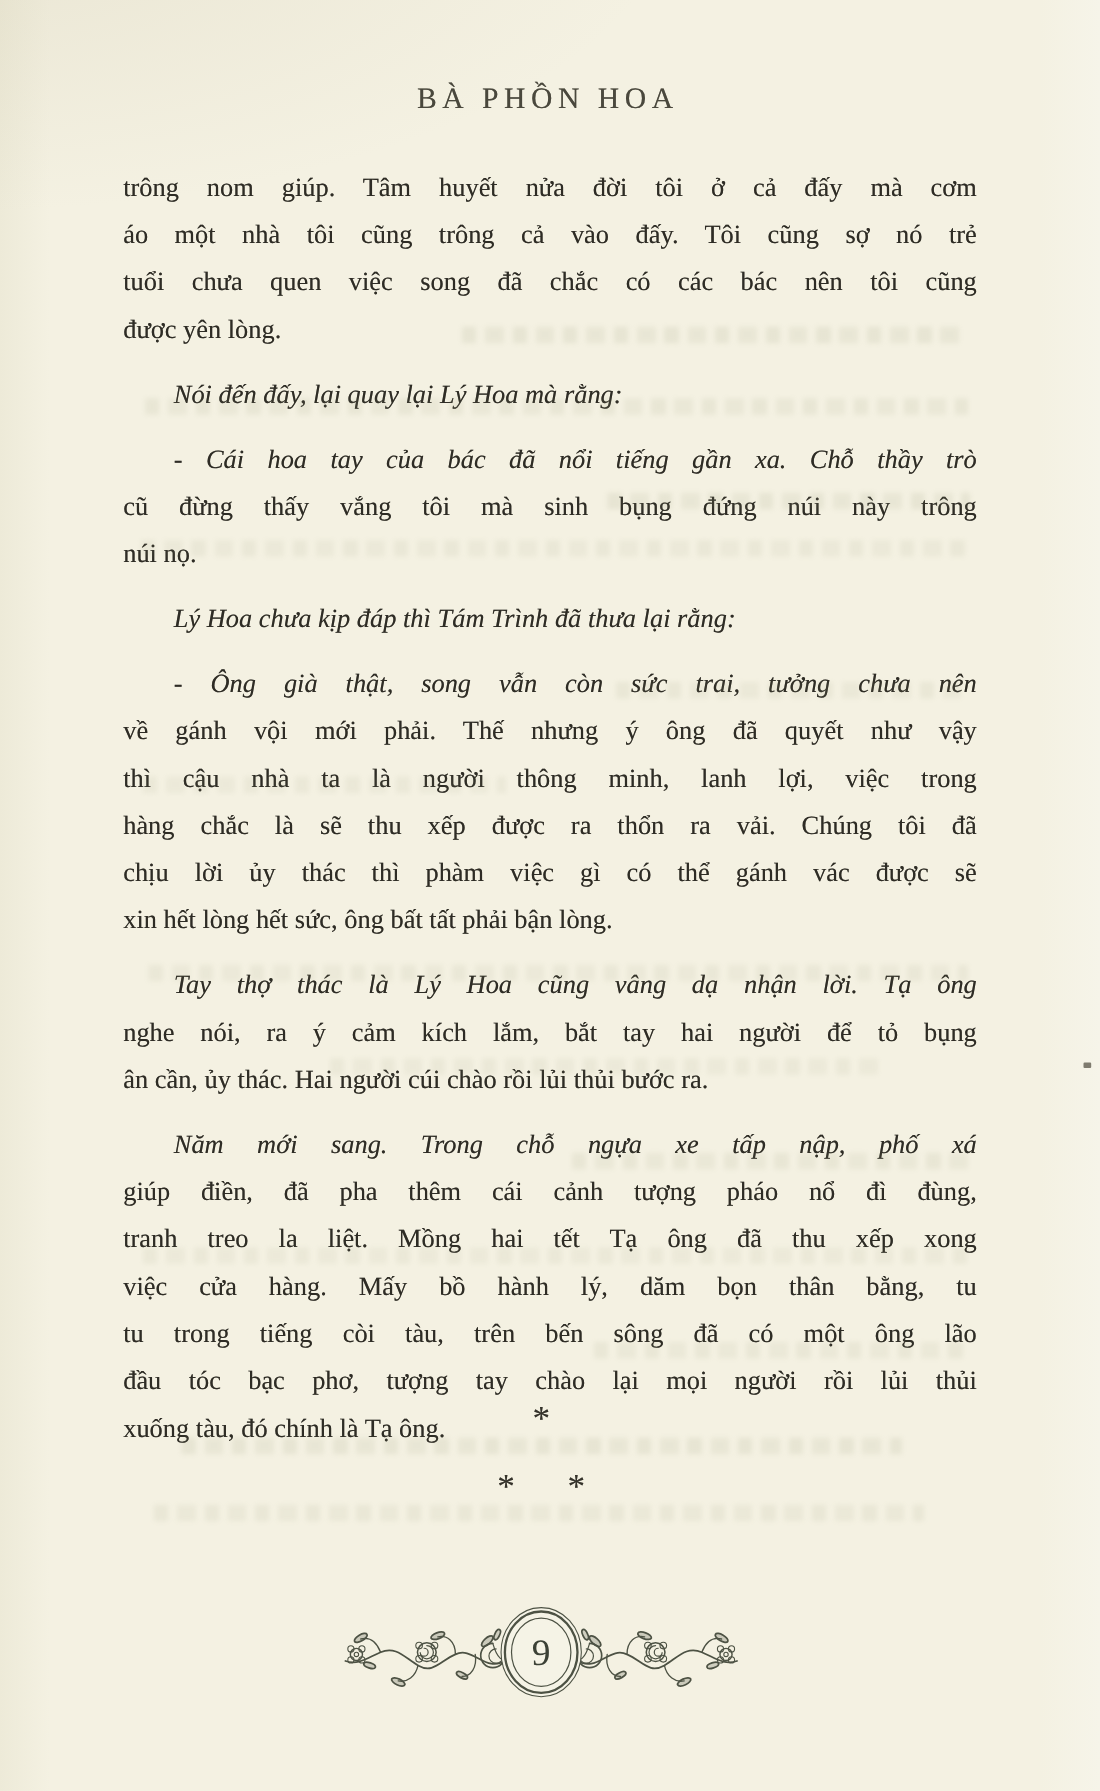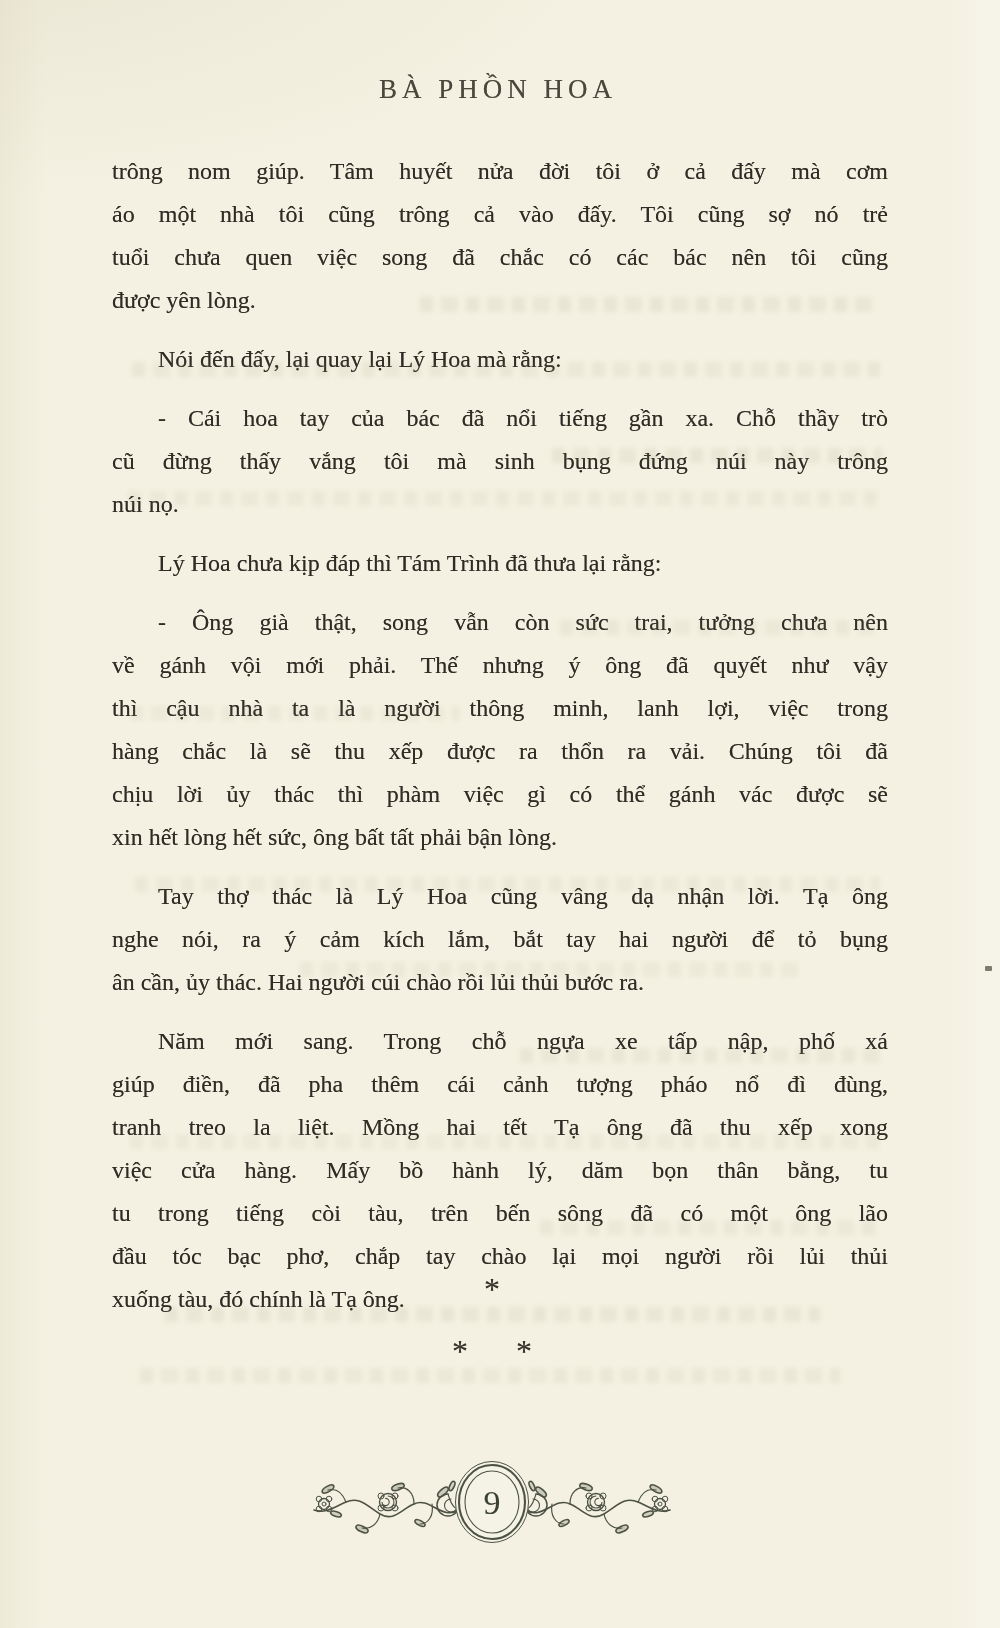--- a/index.html
+++ b/index.html
@@ -23,21 +23,21 @@
     text-shadow:0 0 .5px rgba(74,72,61,.55);
   }
   .text-block{
     position:absolute;top:150px;left:112px;width:776px;
     font-size:24px;line-height:43px;
     text-shadow:0 0 .6px rgba(46,44,37,.55);
   }
   .para + .para{margin-top:16px;}
   .line{text-align:left;white-space:normal;}
   .line.just{text-align:justify;text-align-last:justify;}
-  .line.first{text-indent:46px;}
+  .line.first{text-indent:46px;font-style:italic;}
   .star-single,.star-pair{
     position:absolute;left:0;width:984px;
     display:flex;justify-content:center;
     font-size:32px;line-height:34px;color:#35332b;
     text-shadow:0 0 .6px rgba(46,44,37,.5);
   }
   .star-single{top:1272px;}
   .star-pair{top:1334px;gap:48px;}
   .ornament{position:absolute;left:302px;top:1452px;width:380px;height:110px;}
   .ghost{
@@ -87,21 +87,21 @@
       <div class="line just first">Tay thợ thác là Lý Hoa cũng vâng dạ nhận lời. Tạ ông</div>
       <div class="line just">nghe nói, ra ý cảm kích lắm, bắt tay hai người để tỏ bụng</div>
       <div class="line">ân cần, ủy thác. Hai người cúi chào rồi lủi thủi bước ra.</div>
     </div>
     <div class="para">
       <div class="line just first">Năm mới sang. Trong chỗ ngựa xe tấp nập, phố xá</div>
       <div class="line just">giúp điền, đã pha thêm cái cảnh tượng pháo nổ đì đùng,</div>
       <div class="line just">tranh treo la liệt. Mồng hai tết Tạ ông đã thu xếp xong</div>
       <div class="line just">việc cửa hàng. Mấy bồ hành lý, dăm bọn thân bằng, tu</div>
       <div class="line just">tu trong tiếng còi tàu, trên bến sông đã có một ông lão</div>
-      <div class="line just">đầu tóc bạc phơ, chắp tay chào lại mọi người rồi lủi thủi</div>
+      <div class="line just">đầu tóc bạc phơ, tượng tay chào lại mọi người rồi lủi thủi</div>
       <div class="line">xuống tàu, đó chính là Tạ ông.</div>
     </div>
   </div>
 
 <div class="star-single">
   <span>*</span>
 </div>
 <div class="star-pair">
   <span>*</span>
   <span>*</span>

